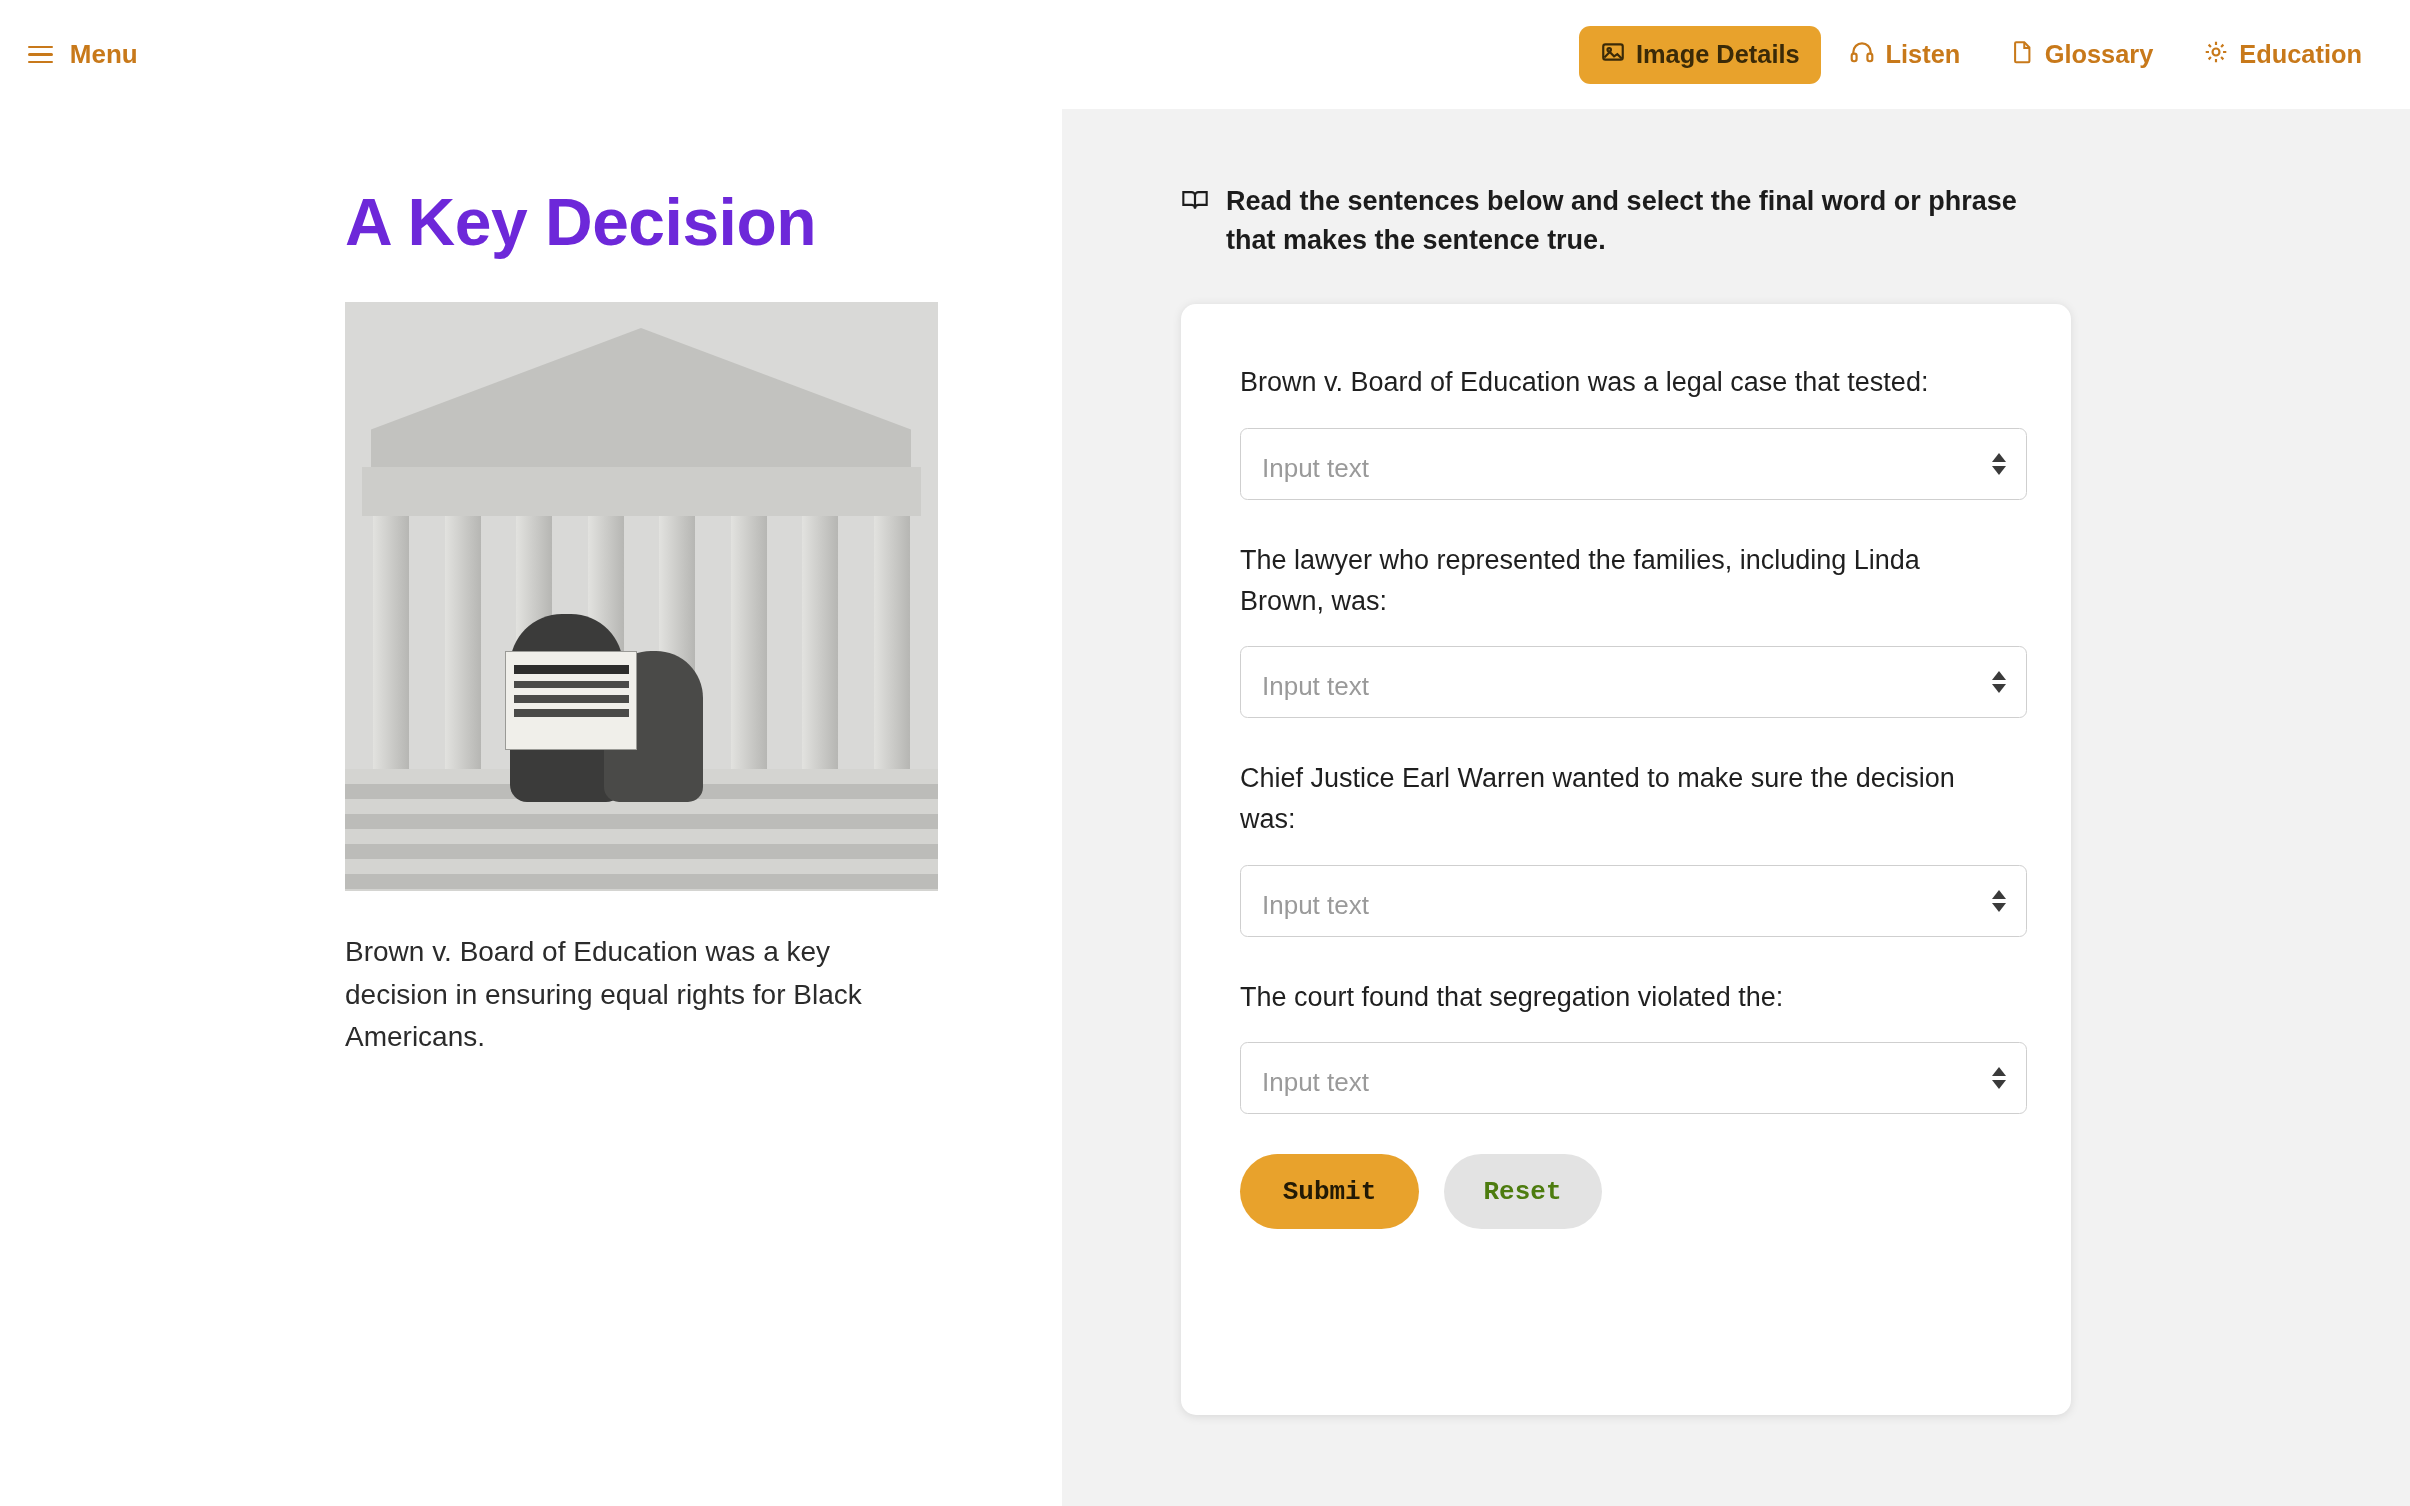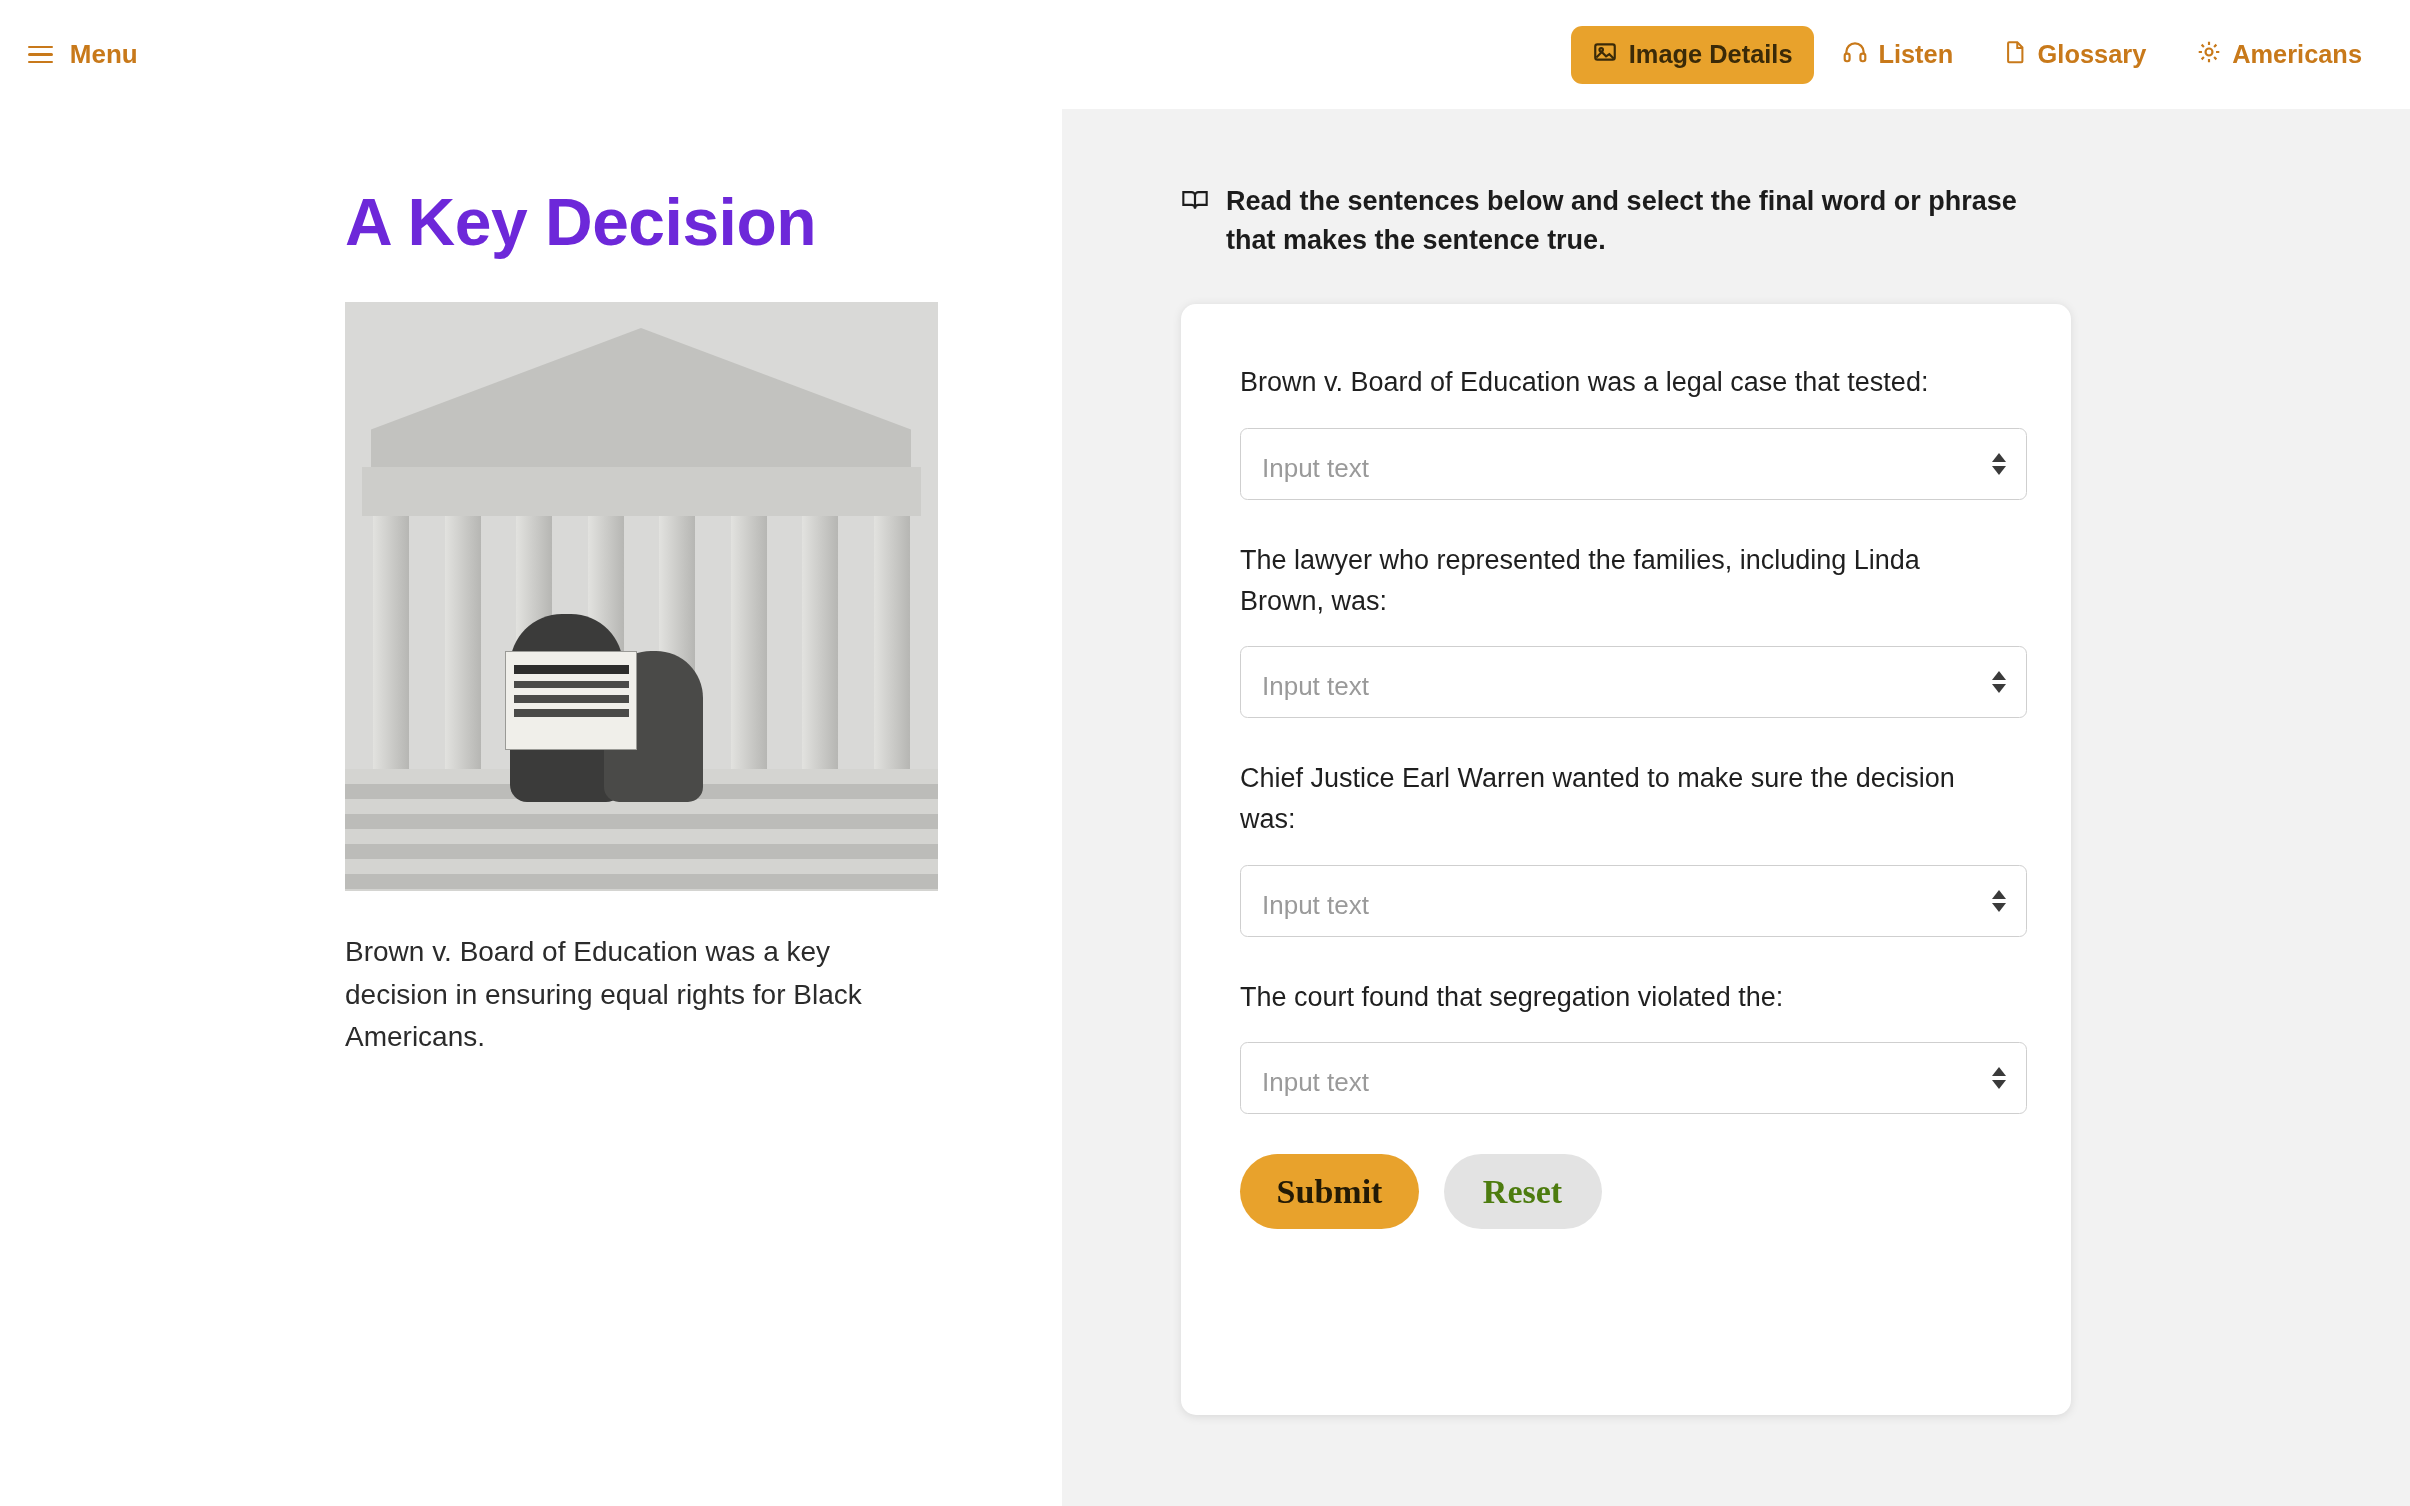--- a/index.html
+++ b/index.html
@@ -106,21 +106,21 @@
   }
   .spinner {
     position: absolute; right: 21px; top: 50%; transform: translateY(-50%);
     display: flex; flex-direction: column; gap: 3.8px; pointer-events: none;
   }
   .spinner i { width: 0; height: 0; border-left: 7.5px solid transparent; border-right: 7.5px solid transparent; }
   .spinner i.up { border-bottom: 9.4px solid #3a3a3a; }
   .spinner i.dn { border-top: 9.4px solid #3a3a3a; }
 
   .actions { display: flex; gap: 24.5px; margin-top: 17px; }
-  .btn { border: none; border-radius: 38px; font-size: 34px; font-weight: bold; cursor: pointer; font-family:Liberation Serif, serif; }
+  .btn { border: none; border-radius: 38px; font-size: 26px; font-weight: bold; cursor: pointer; font-family:Liberation Mono, monospace; }
   .btn-submit { background: #e8a22c; color: #231a05; width: 179px; height: 75px; }
   .btn-reset { background: #e3e3e3; color: #4d7c0f; width: 158px; height: 75px; }
 </style>
 </head>
 <body>
 
 <div class="page">
 
   <div class="topbar">
     <button class="menu-btn">
@@ -165,21 +165,21 @@
         <span>Glossary</span>
       </button>
 
       <button class="top-item">
         <span>
           <svg width="26" height="26" viewBox="0 0 24 24">
               <circle cx="12" cy="12" r="3.2"></circle>
               <path d="M12 2.5v3M12 18.5v3M2.5 12h3M18.5 12h3M5.2 5.2l2.1 2.1M16.7 16.7l2.1 2.1M18.8 5.2l-2.1 2.1M7.3 16.7l-2.1 2.1"></path>
             </svg>
         </span>
-        <span>Americans</span>
+        <span>Education</span>
       </button>
     </div>
   </div>
 
   <div class="content">
 
     <div class="left-pane">
       <h1 class="title">A Key Decision</h1>
 
       <div class="photo">

